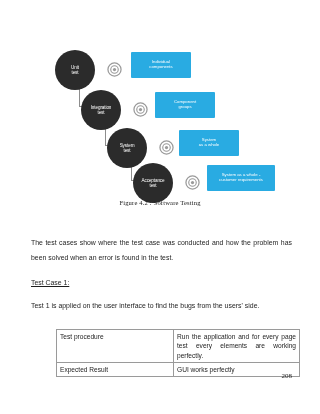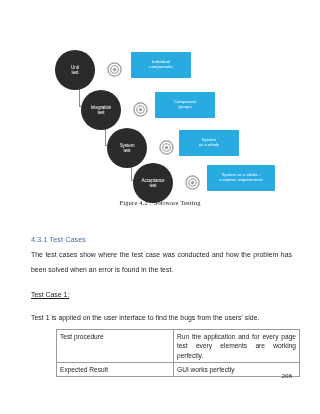--- a/index.html
+++ b/index.html
@@ -229,21 +229,20 @@
         <span class="blabel">System as a whole -
 customer requirements</span>
       </div>
 
     </div>
 
     <div class="caption">Figure 4.2 : Software Testing</div>
   </div>
 
   <div class="body-wrap">
-    <div class="sec-heading">4.3.1 Test Cases</div>
     <p class="para">The test cases show where the test case was conducted and how the problem has been solved when an error is found in the test.</p>
     <div class="spacer-md"></div>
     <p class="underlined">Test Case 1:</p>
     <div class="spacer-sm"></div>
     <p class="para">Test 1 is applied on the user interface to find the bugs from the users' side.</p>
   </div>
 
   <div class="tbl-wrap">
     <table class="tc">
       <tbody>

